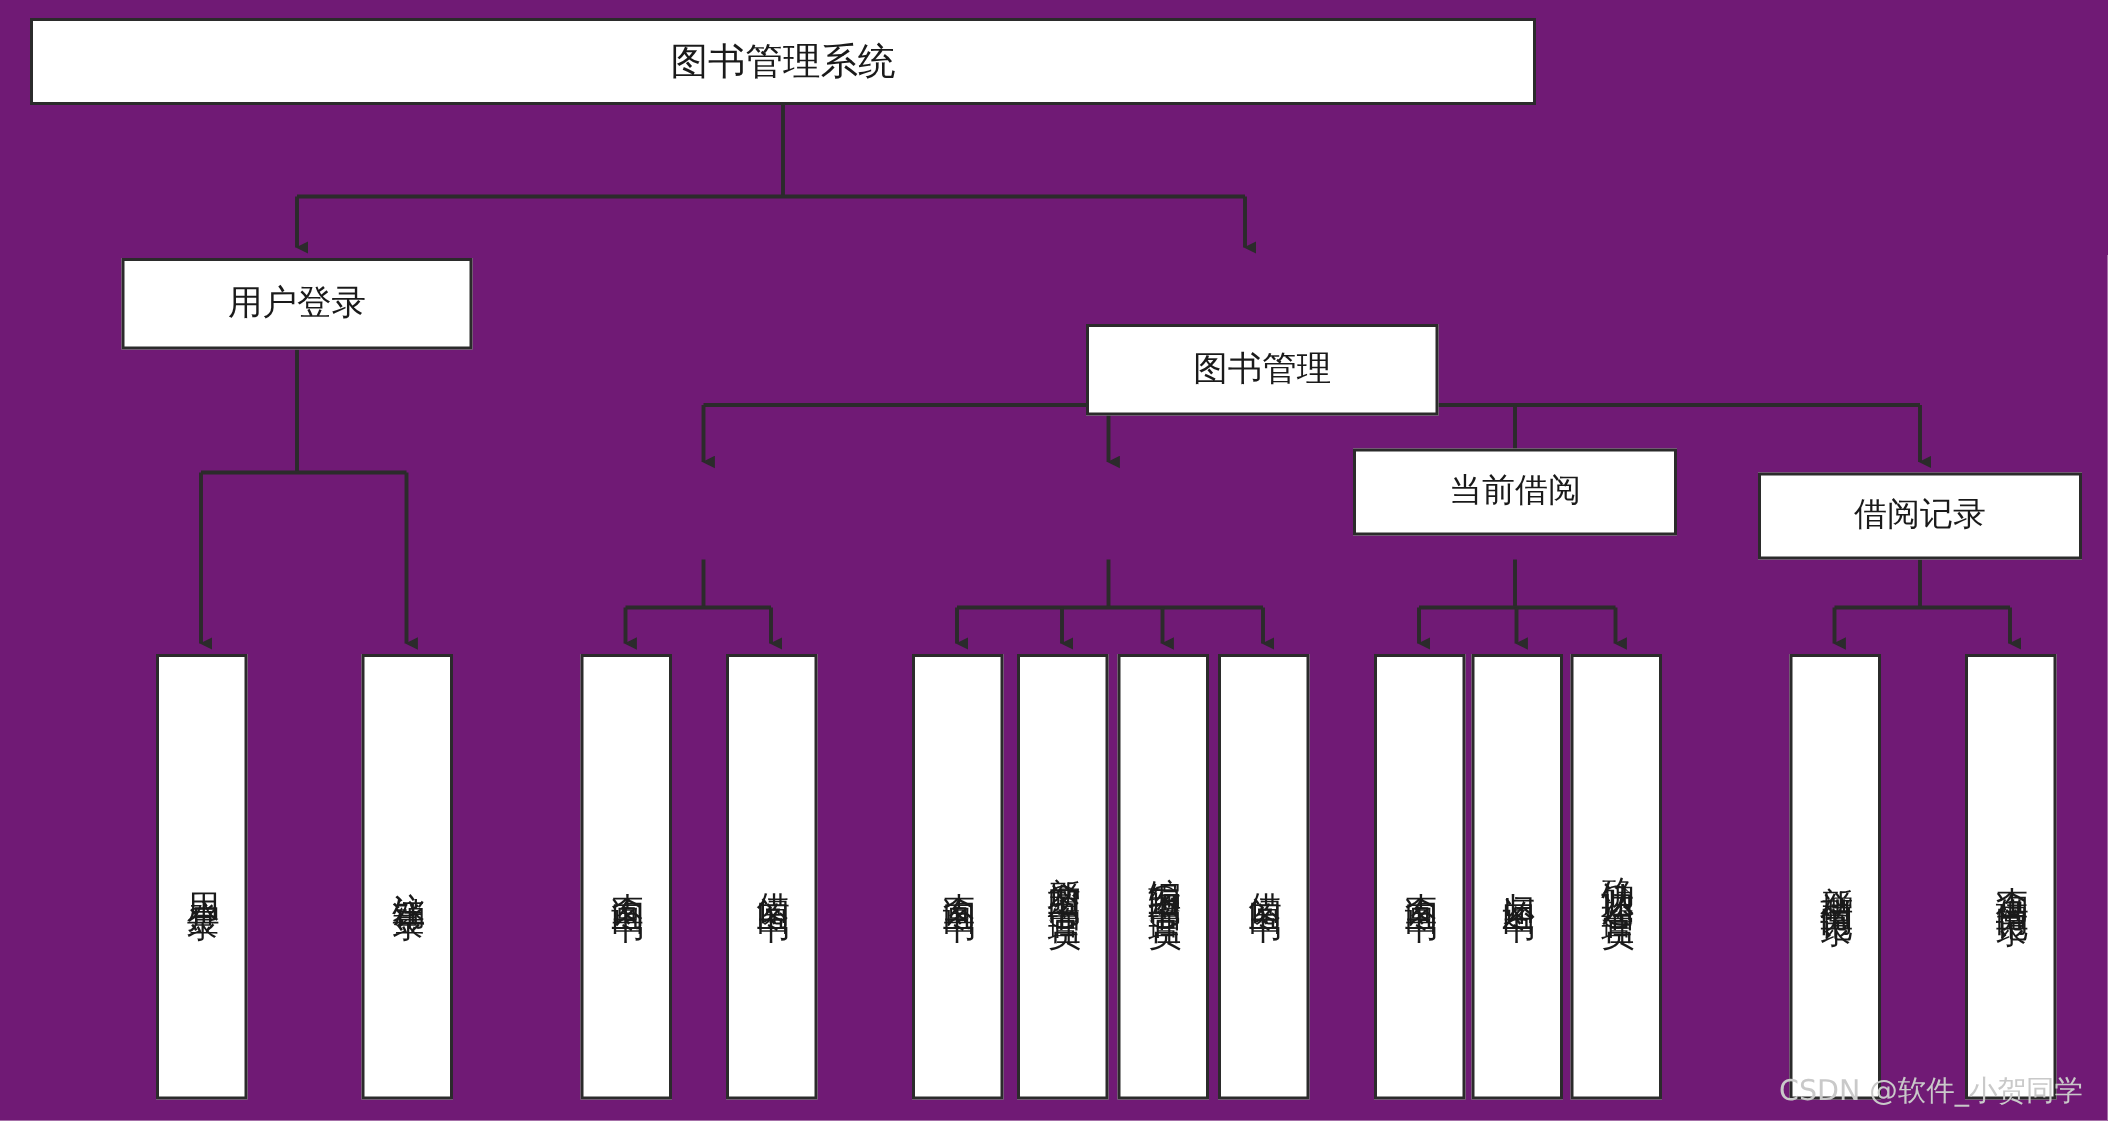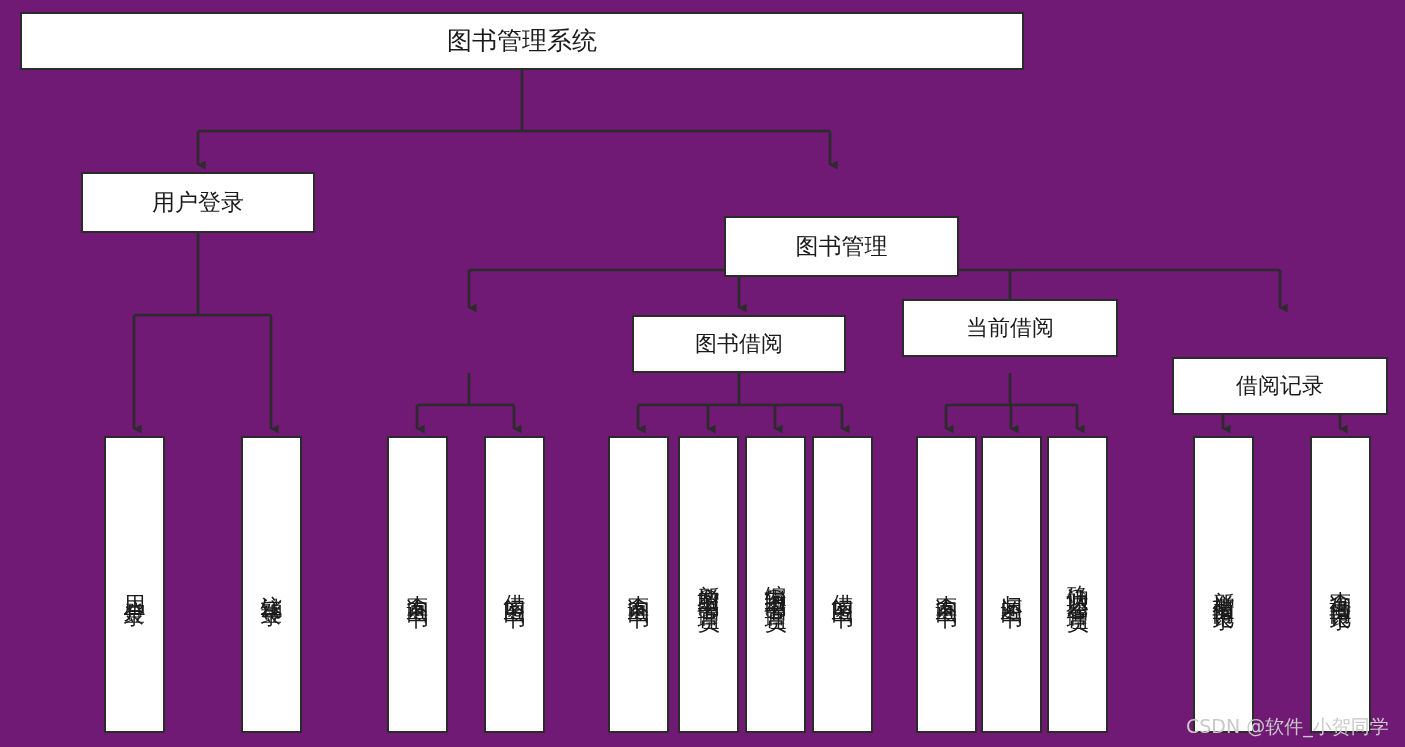--- a/index.html
+++ b/index.html
@@ -104,27 +104,24 @@
     <span class="node-label">图书管理系统</span>
   </div>
 
   <div class="node-box lvl1" style="left:81px;top:172px;width:234px;height:61px;">
     <span class="node-label">用户登录</span>
   </div>
   <div class="node-box lvl1" style="left:724px;top:172px;width:235px;height:61px;margin-top:44px;">
     <span class="node-label">图书管理</span>
   </div>
 
-  <div class="node-box lvl2" style="left:632px;top:315px;width:214px;height:58px;">
-    <span class="node-label">图书借阅</span>
-  </div>
   <div class="node-box lvl2" style="left:902px;top:299px;width:216px;height:58px;">
     <span class="node-label">当前借阅</span>
   </div>
-  <div class="node-box lvl2" style="left:1172px;top:315px;width:216px;height:58px;margin-top:42px;">
+  <div class="node-box lvl2" style="left:1172px;top:315px;width:216px;height:58px;">
     <span class="node-label">借阅记录</span>
   </div>
 
   <div class="node-box leaf" style="left:104px;top:436px;width:61px;height:297px;">
     <span class="node-label">用户登录</span>
   </div>
   <div class="node-box leaf" style="left:241px;top:436px;width:61px;height:297px;">
     <span class="node-label">注销登录</span>
   </div>
 

